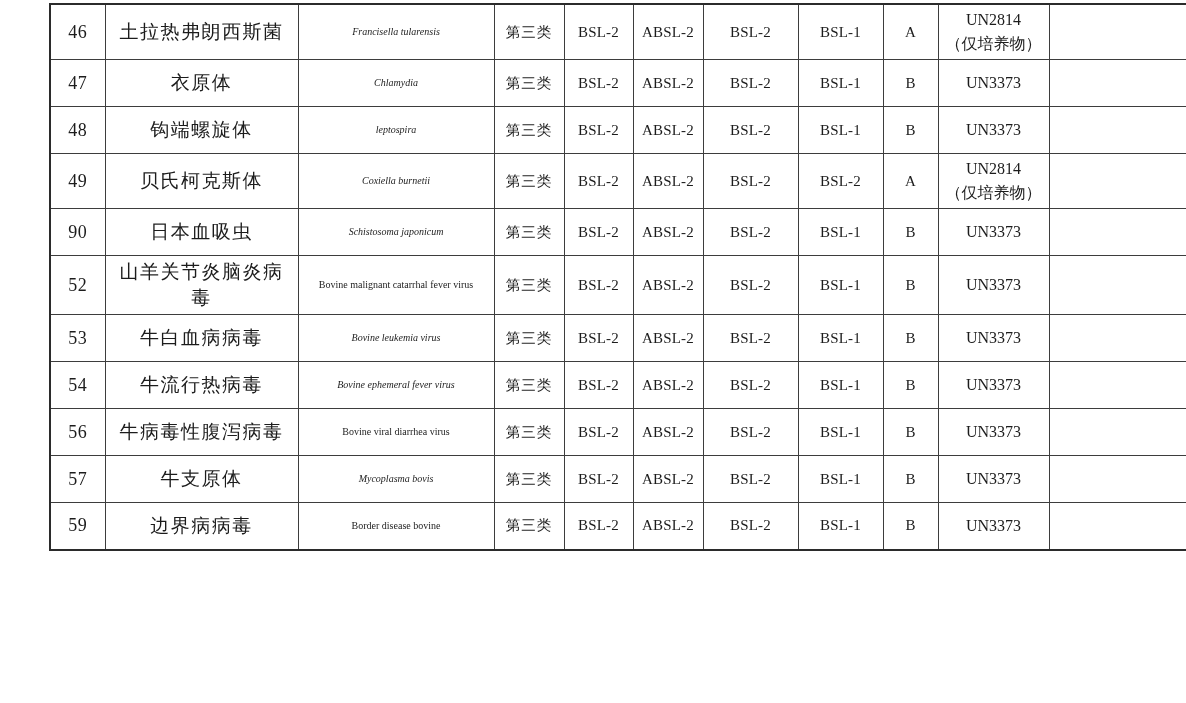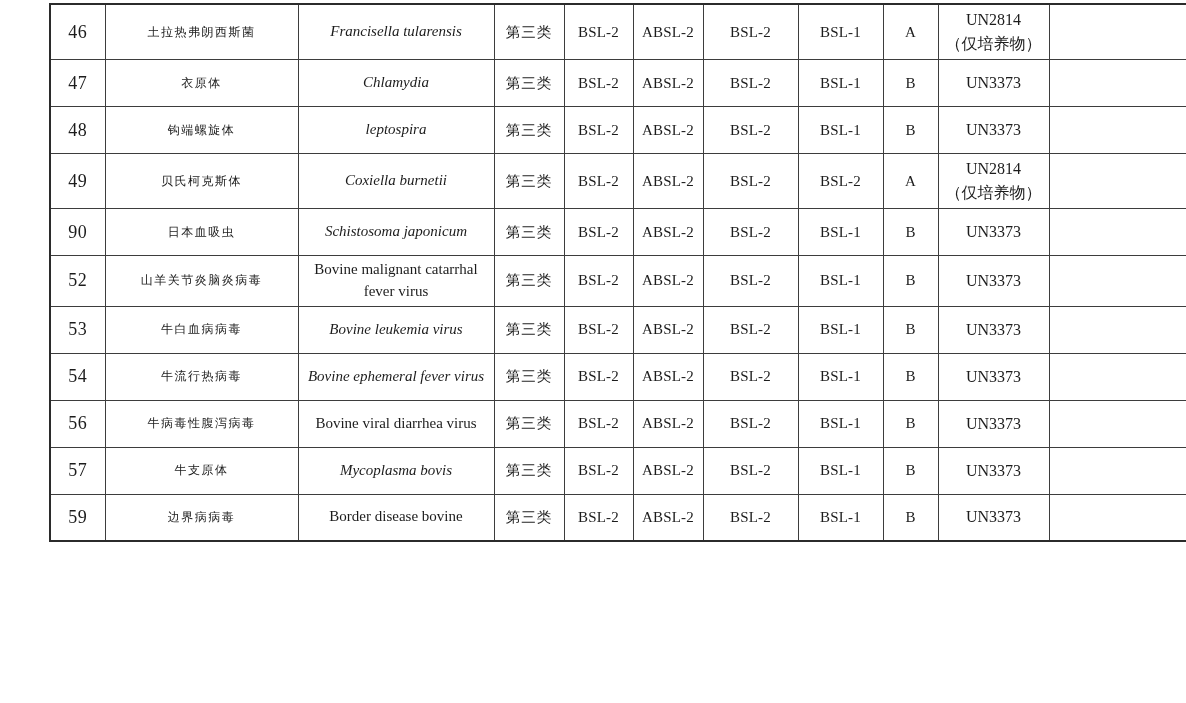--- a/index.html
+++ b/index.html
@@ -32,25 +32,25 @@
     padding: 3px 4px;
     overflow: hidden;
     background: #ffffff;
   }
   tr.data-row { height: 47px; }
   td.col-no {
     font-size: 18px;
     letter-spacing: 0.5px;
   }
   td.col-cn {
-    font-size: 12px;
+    font-size: 19px;
     letter-spacing: 1.5px;
   }
   td.col-latin {
-    font-size: 15px;
+    font-size: 10px;
     line-height: 1.45;
   }
   td.col-latin.italic { font-style: italic; }
   td.col-cat {
     font-size: 14.5px;
     letter-spacing: 1px;
   }
   td.col-code {
     font-size: 15px;
     letter-spacing: 0.2px;

